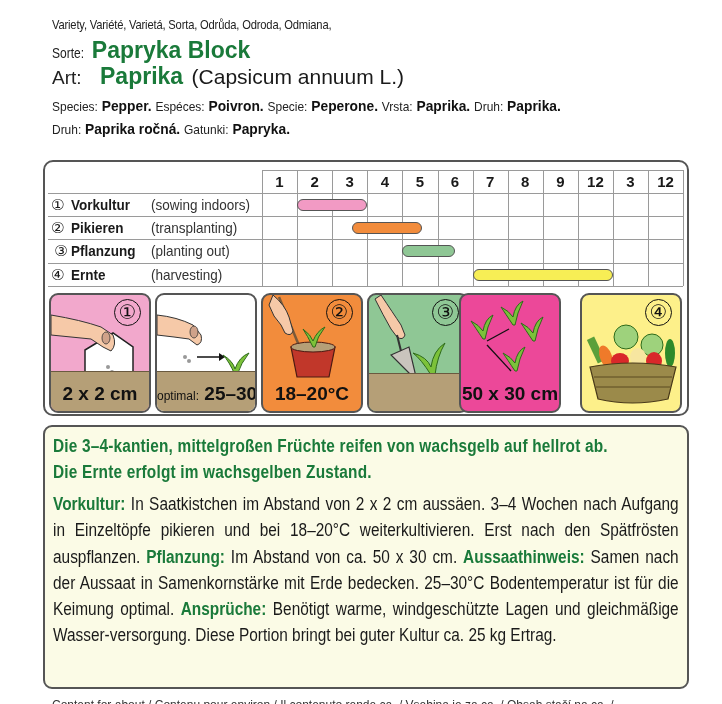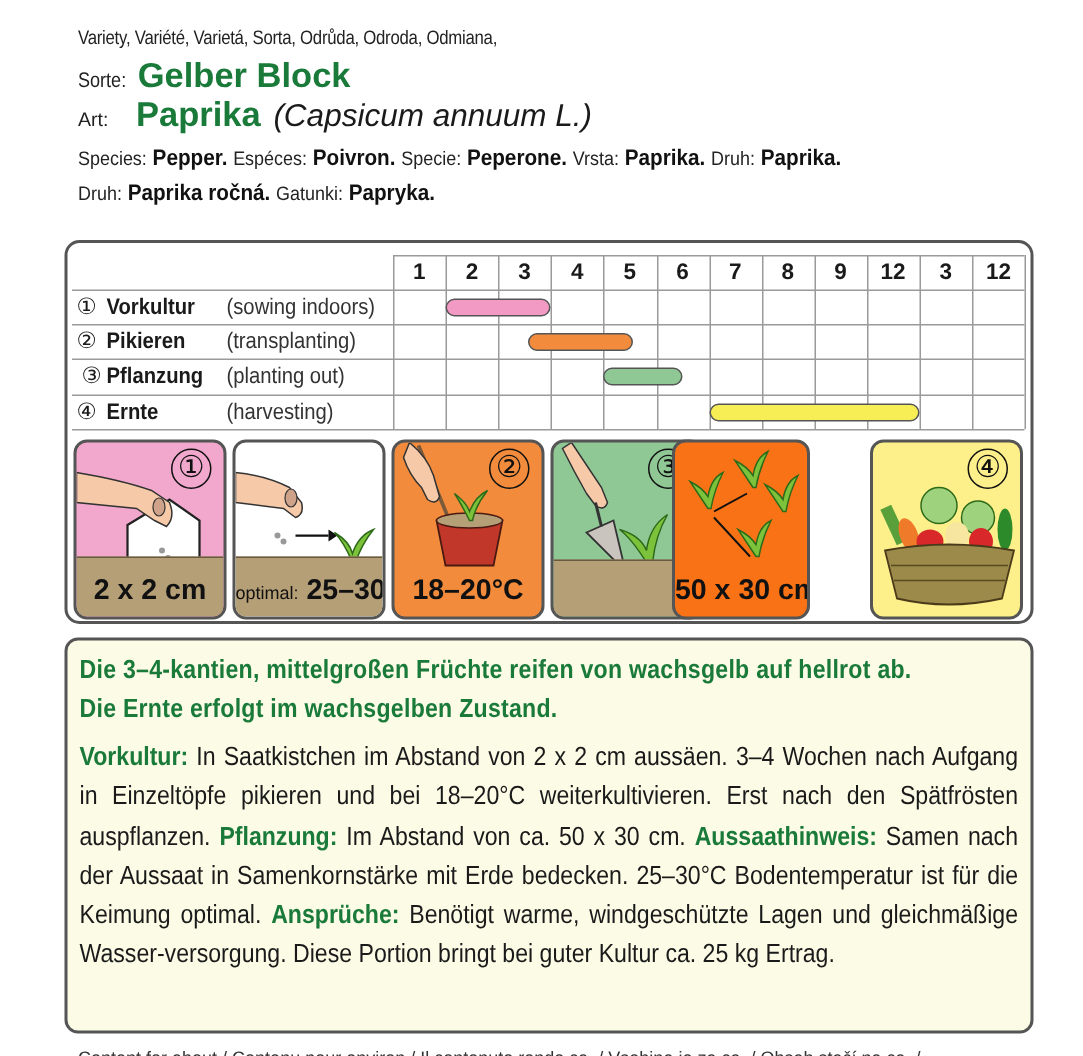--- a/index.html
+++ b/index.html
@@ -7,23 +7,23 @@
          font-family: "Liberation Sans", "DejaVu Sans", sans-serif; color: #1a1a1a; }
   .abs { position: absolute; }
 
   
   #variety-line { left: 52px; top: 17px; font-size: 13px; color: #222; letter-spacing: -0.2px; transform: scaleX(0.86); transform-origin: left top; white-space: nowrap; }
   .label-sm { font-size: 14px; color: #222; }
   #sorte-row { left: 52px; top: 37px; white-space: nowrap; }
   #sorte-row .label-sm { display:inline-block; transform: scaleX(0.86); transform-origin:left center; margin-right: -2px; }
   #sorte-row .big { font-size: 23px; font-weight: bold; color: #1a7a3a; }
   #art-row { left: 52px; top: 63px; white-space: nowrap; }
-  #art-row .label-art { font-size: 13px; color: #222; margin-right: 14px; }
+  #art-row .label-art { font-size: 19px; color: #222; margin-right: 14px; }
   #art-row .big { font-size: 23px; font-weight: bold; color: #1a7a3a; }
-  #art-row .latin { font-size: 21px; font-style: italic; color: #1a1a1a; margin-left: 4px; }
+  #art-row .latin { font-size: 21px; color: #1a1a1a; margin-left: 4px; }
   .species { left: 52px; white-space: nowrap; font-size: 15px; transform: scaleX(0.92); transform-origin: left top; }
   .species .k { font-size: 13px; color: #222; font-weight: normal; }
   .species .v { font-weight: bold; color: #111; }
   #species-1 { top: 97px; }
   #species-2 { top: 120px; }
 
   
   #chart-box { left: 43px; top: 160px; width: 646px; height: 256px; border: 2px solid #555; border-radius: 10px; background: #fff; }
   .grid-line-h { position: absolute; height: 1px; background: #9a9a9a; }
   .grid-line-v { position: absolute; width: 1px; background: #9a9a9a; }
@@ -51,21 +51,21 @@
 
   #footer-line { left: 52px; top: 698px; font-size: 12px; color: #333; white-space: nowrap; }
 </style>
 </head>
 <body>
 
 <div id="variety-line" class="abs">Variety, Variété, Varietá, Sorta, Odrůda, Odroda, Odmiana,</div>
 
 <div id="sorte-row" class="abs">
   <span class="label-sm">Sorte:</span>
-  <span class="big">Gelber Block</span>
+  <span class="big">Papryka Block</span>
 </div>
 
 <div id="art-row" class="abs">
   <span class="label-art">Art:</span>
   <span class="big">Paprika</span>
   <span class="latin">(Capsicum annuum L.)</span>
 </div>
 
 <div id="species-1" class="abs species">
   <span class="k">Species:</span>
@@ -182,21 +182,21 @@
     <svg width="102" height="120">
       <path d="M12,0 Q24,18 32,30 L36,40 Q34,46 28,42 L22,34 Q14,20 6,4 Z" fill="#f6c9a8" stroke="#333" stroke-width="1"></path>
       <path d="M22,60 L40,52 L48,86 Z" fill="#c9c4bd" stroke="#333" stroke-width="1.2"></path>
       <line x1="28" y1="40" x2="32" y2="56" stroke="#333" stroke-width="2"></line>
       <path d="M62,80 Q52,64 44,58 Q58,62 62,72 Q64,56 76,48 Q68,62 66,80 Z" fill="#7cc23a" stroke="#2d6a1a" stroke-width="1"></path>
     </svg>
     <div class="soil" style="height:38px;"></div>
     <div class="step-num">③</div>
   </div>
 
-  <div class="panel" style="left: 448px; width: 92px; background: #f97316;">
+  <div class="panel" style="left: 459px; width: 102px; background: #ec4899;">
     <div class="panel-bg" style="position:absolute;inset:0;"></div>
     <svg width="102" height="120">
       <g fill="#7cc23a" stroke="#2d6a1a" stroke-width="1">
         <path d="M22,44 Q14,32 10,26 Q18,30 22,36 Q24,24 32,20 Q26,32 24,44 Z"></path>
         <path d="M52,30 Q44,18 40,12 Q48,16 52,22 Q54,10 62,6 Q56,18 54,30 Z"></path>
         <path d="M72,46 Q64,34 60,28 Q68,32 72,38 Q74,26 82,22 Q76,34 74,46 Z"></path>
         <path d="M54,76 Q46,64 42,58 Q50,62 54,68 Q56,56 64,52 Q58,64 56,76 Z"></path>
       </g>
       <line x1="26" y1="46" x2="48" y2="34" stroke="#111" stroke-width="1.3"></line>
       <line x1="26" y1="50" x2="50" y2="76" stroke="#111" stroke-width="1.3"></line>

